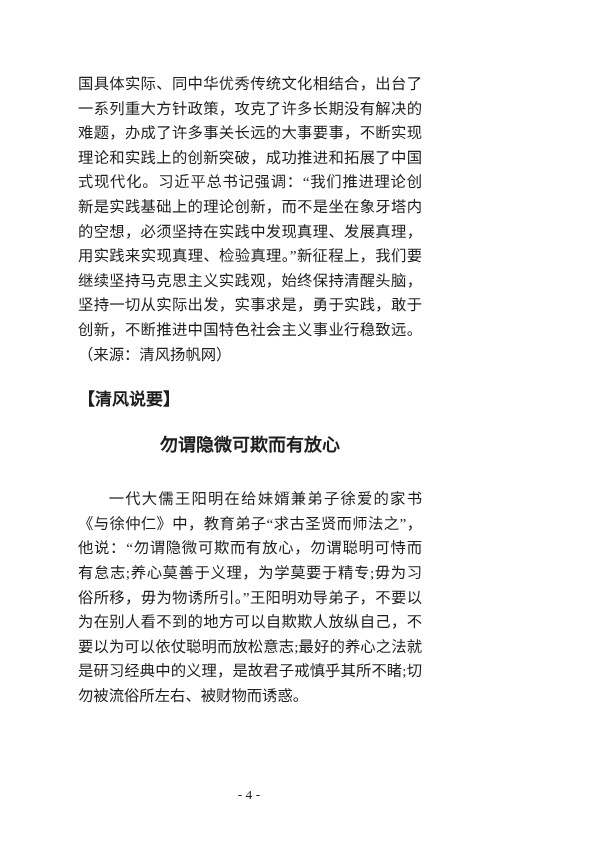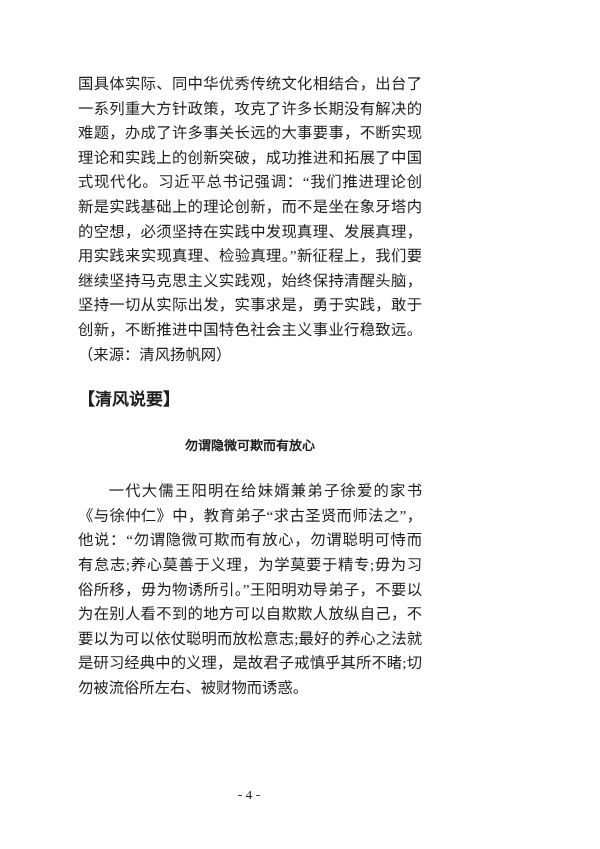--- a/index.html
+++ b/index.html
@@ -28,25 +28,25 @@
   .indent {
     text-indent: 2em;
   }
   .section-header {
     font-size: 17px;
     font-weight: 700;
     line-height: 24px;
     margin: 21px 0 0 0;
   }
   .article-title {
-    font-size: 13px;
+    font-size: 18px;
     font-weight: 700;
     line-height: 25px;
     text-align: center;
-    margin: 21px 0 21px 0;
+    margin: 21px 0 29px 0;
   }
   .page-number {
     position: absolute;
     left: 0;
     right: 0;
     bottom: 46px;
     text-align: center;
     font-size: 13.5px;
     line-height: 16px;
     color: #1e1e1e;

